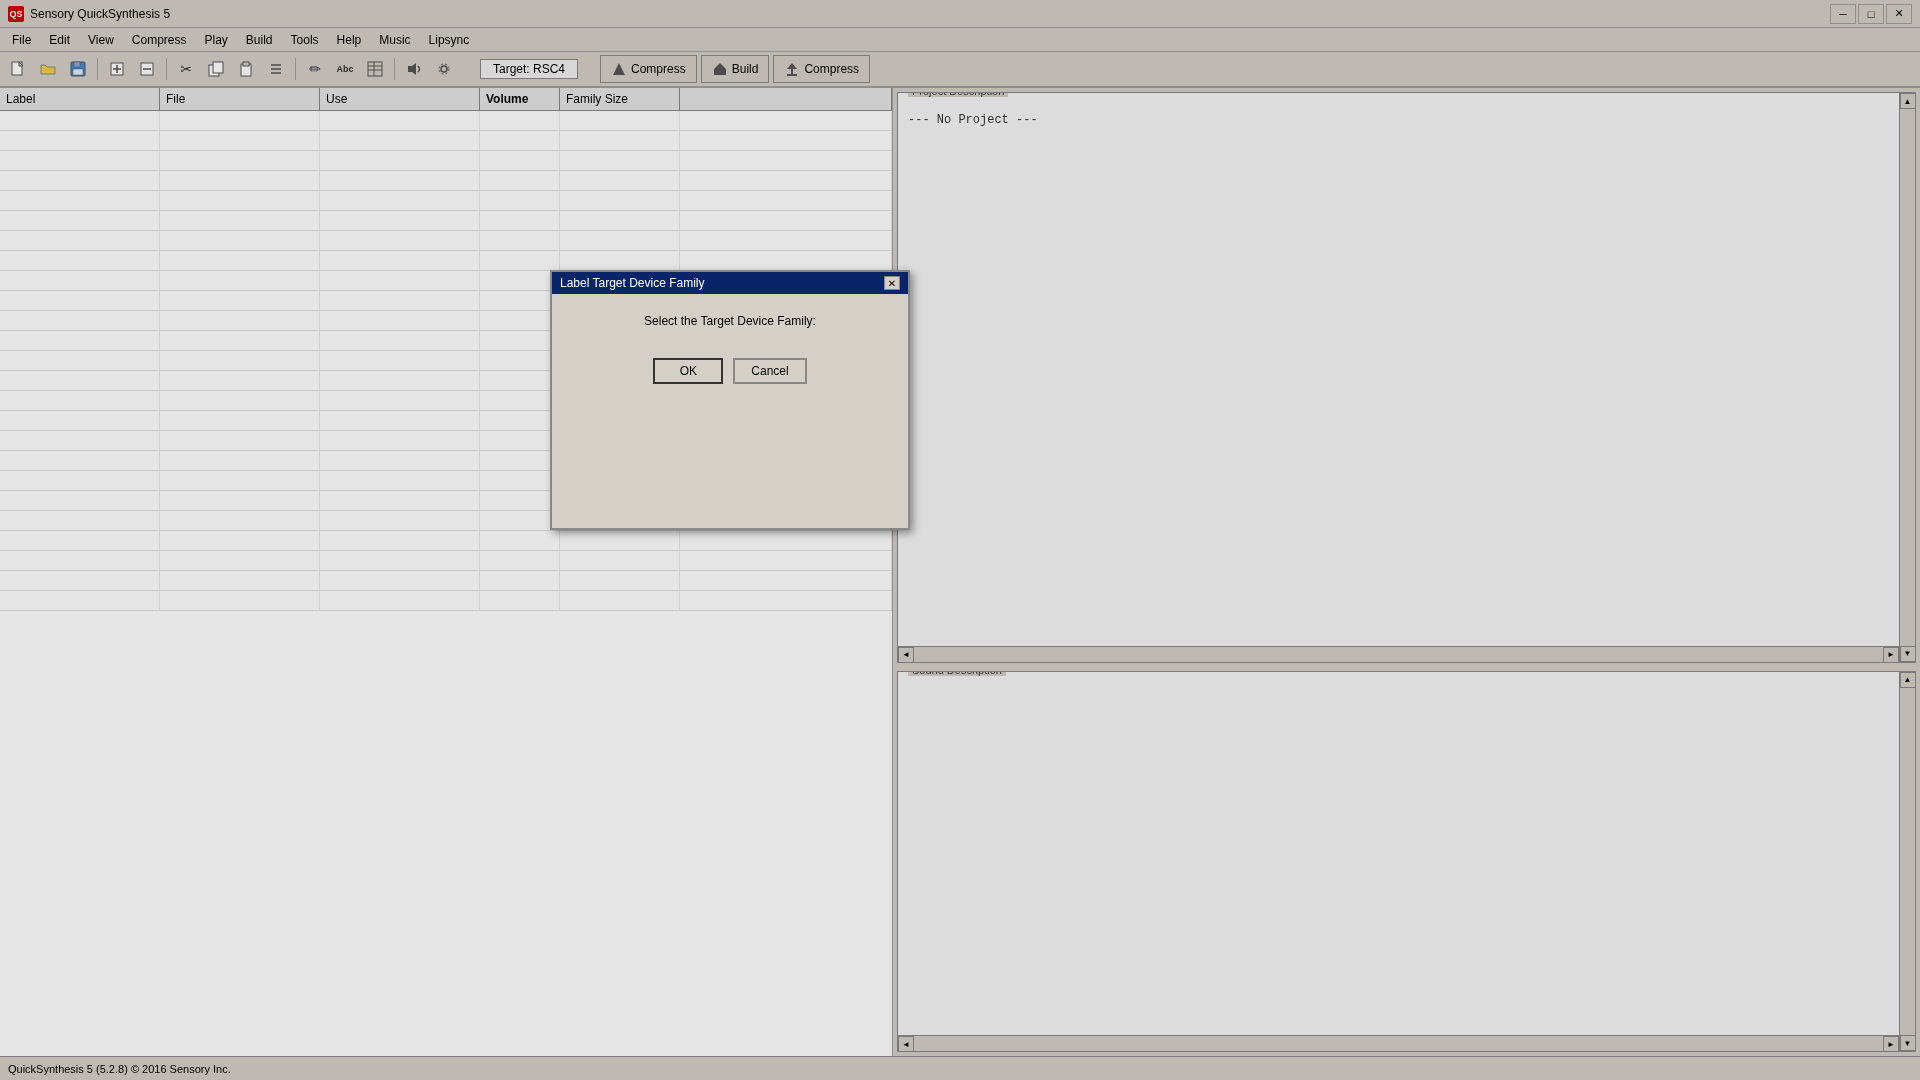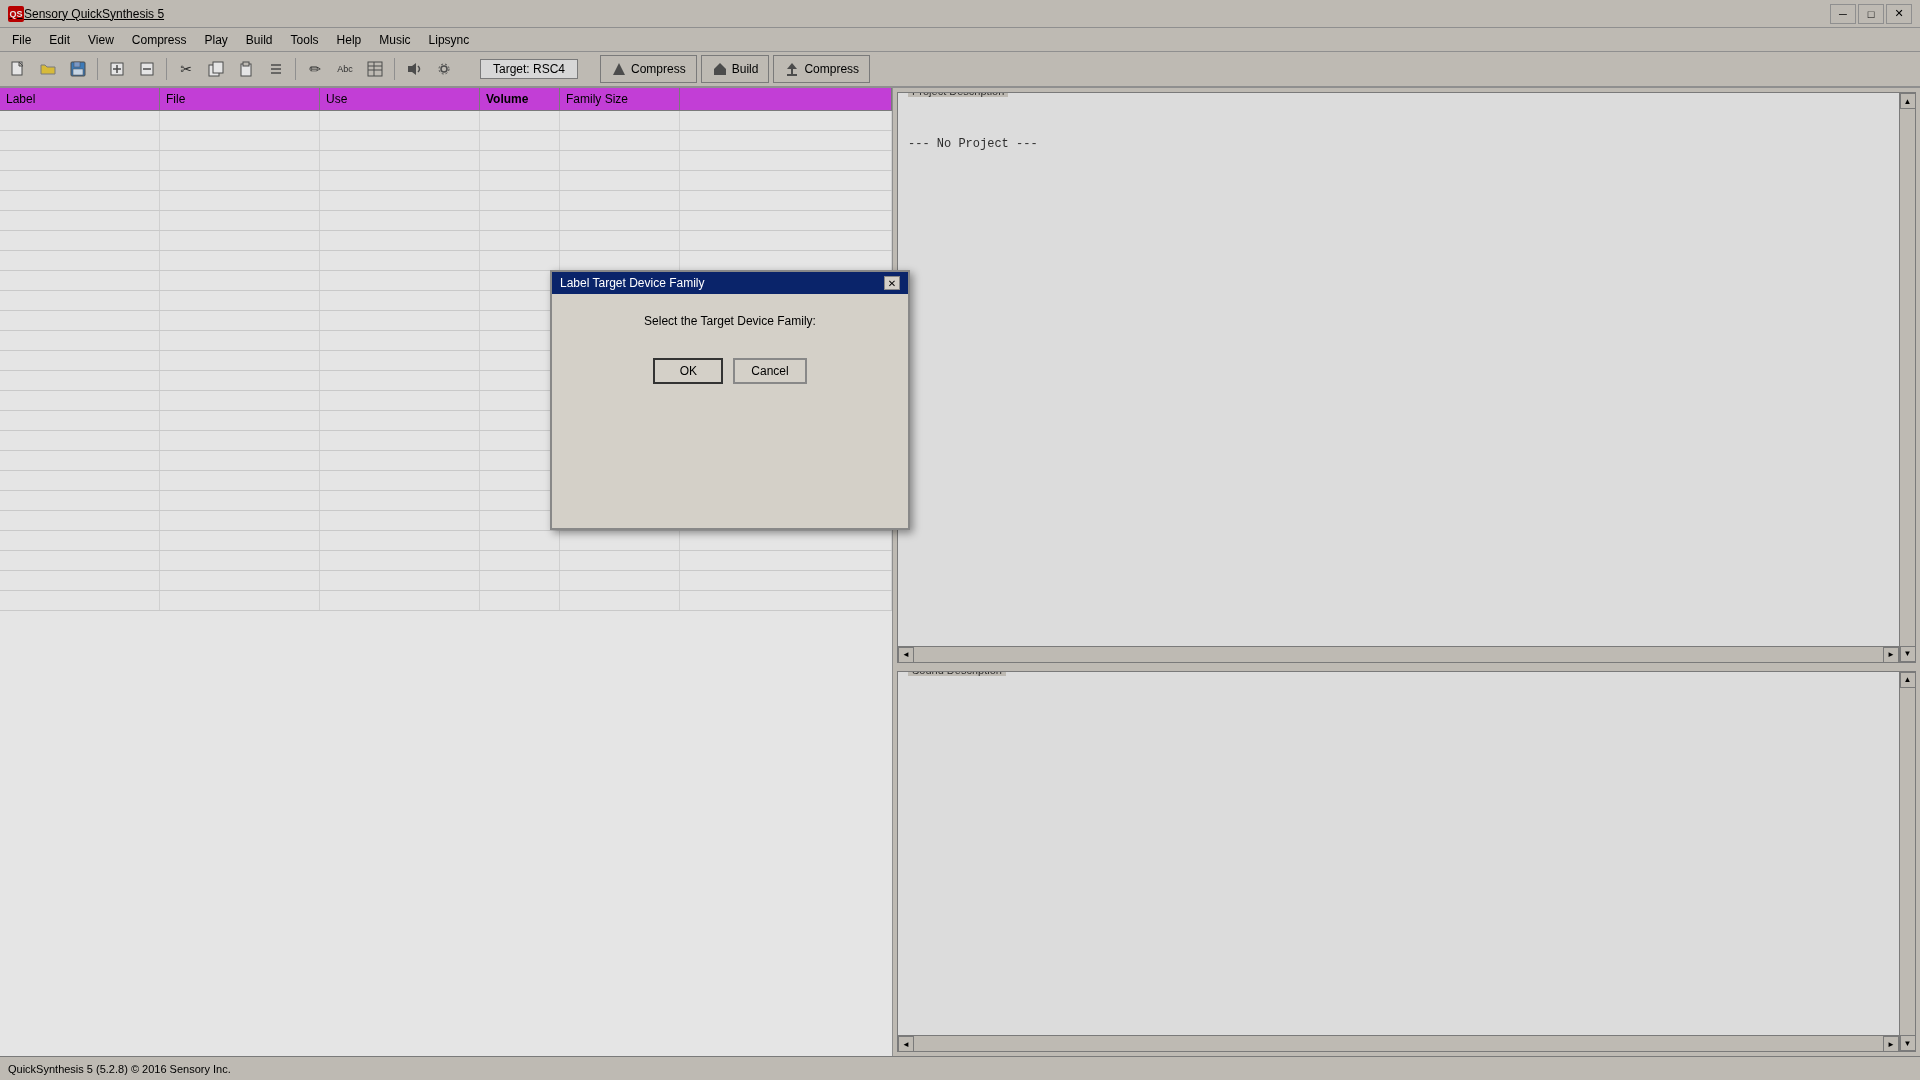--- a/index.html
+++ b/index.html
@@ -19,21 +19,21 @@
       align-items: center;
       justify-content: space-between;
       background: #d4d0c8;
       height: 28px;
       padding: 0 8px;
       border-bottom: 1px solid #a0a0a0;
     }
     .title-bar-left {
       display: flex;
       align-items: center;
-      text-decoration: underline;
+      gap: 6px;
     }
     .app-icon {
       width: 16px;
       height: 16px;
       background: #cc0000;
       border-radius: 2px;
       font-size: 10px;
       display: flex;
       align-items: center;
       justify-content: center;
@@ -146,21 +146,21 @@
       display: flex;
       background: #d4d0c8;
       border-bottom: 1px solid #888;
     }
     .table-col {
       padding: 4px 6px;
       border-right: 1px solid #888;
       font-size: 12px;
       font-weight: normal;
       color: #000;
-      background: #d946ef;
+      background: #e5e5e5;
     }
     .col-label { width: 160px; }
     .col-file { width: 160px; }
     .col-use { width: 160px; }
     .col-volume { width: 80px; font-weight: bold; }
     .col-encoded { width: 120px; }
     .col-rest { flex: 1; }
 
     .table-body {
       background: #ffffff;
@@ -199,21 +199,20 @@
       background: #d4d0c8;
       padding: 0 4px;
       font-size: 11px;
       color: #333;
     }
     .right-section-content {
       padding: 20px 10px 10px 10px;
       font-family: 'Courier New', monospace;
       font-size: 12px;
       color: #333;
-      margin-top: 24px;
     }
     .scrollbar-right {
       position: absolute;
       right: 0;
       top: 0;
       bottom: 0;
       width: 16px;
       background: #d4d0c8;
       border-left: 1px solid #888;
       display: flex;
@@ -451,21 +450,21 @@
   </button>
   <button class="toolbar-btn" title="List">
     <svg width="16" height="16" viewBox="0 0 16 16">
         <line x1="3" y1="4" x2="13" y2="4" stroke="#555" stroke-width="1.5"></line>
         <line x1="3" y1="8" x2="13" y2="8" stroke="#555" stroke-width="1.5"></line>
         <line x1="3" y1="12" x2="13" y2="12" stroke="#555" stroke-width="1.5"></line>
       </svg>
   </button>
   <div class="toolbar-separator"></div>
   <button class="toolbar-btn" title="Edit">✏</button>
-  <button class="toolbar-btn" title="ABC" style="font-size:9px; font-weight:normal;">Abc</button>
+  <button class="toolbar-btn" title="ABC" style="font-size:9px; font-weight:bold;">Abc</button>
   <button class="toolbar-btn" title="Table">
     <svg width="16" height="16" viewBox="0 0 16 16">
         <rect x="1" y="1" width="14" height="14" fill="none" stroke="#555" stroke-width="1"></rect>
         <line x1="1" y1="5" x2="15" y2="5" stroke="#555" stroke-width="1"></line>
         <line x1="1" y1="9" x2="15" y2="9" stroke="#555" stroke-width="1"></line>
         <line x1="7" y1="1" x2="7" y2="15" stroke="#555" stroke-width="1"></line>
       </svg>
   </button>
   <div class="toolbar-separator"></div>
   <button class="toolbar-btn" title="Volume">

